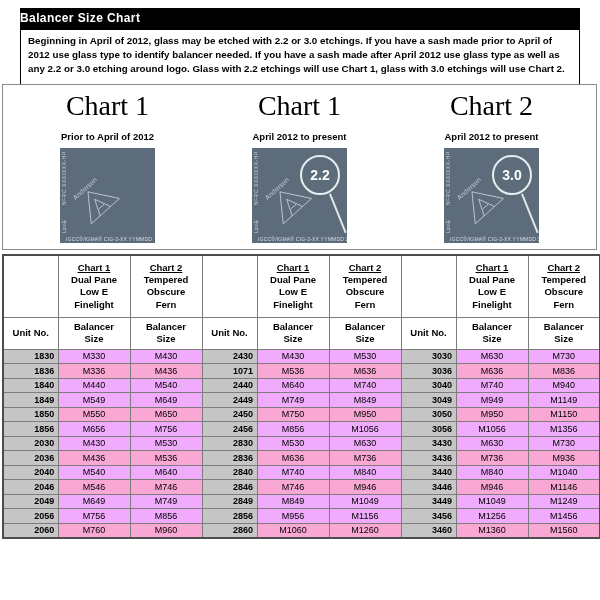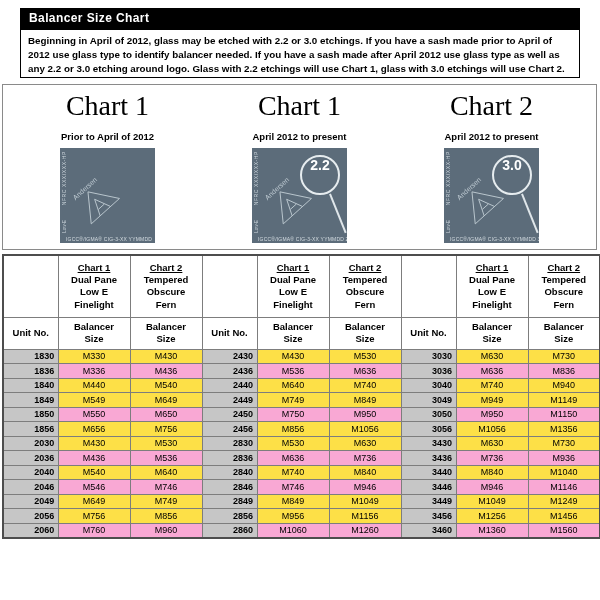--- a/index.html
+++ b/index.html
@@ -1,64 +1,64 @@
 <!DOCTYPE html>
 <html><head>
 <meta charset="utf-8">
 <style>
   html,body{margin:0;padding:0;background:#ffffff;width:600px;height:600px;overflow:hidden;
     font-family:"Liberation Sans",sans-serif;color:#000;}
   .page{position:relative;width:600px;height:600px;background:#fff;}
 
   
   .titlebar{position:absolute;left:20px;top:8px;width:560px;height:21px;background:#000;
-    color:#fff;font-weight:bold;font-size:12px;line-height:21px;padding-left:9px;
+    color:#fff;font-weight:bold;font-size:12px;line-height:21px;
     box-sizing:border-box;letter-spacing:.4px;}
 
   
   .intro{position:absolute;left:20px;top:29px;width:560px;box-sizing:border-box;
-    border:1px solid #000;padding:4px 7px 1px 7px;font-size:9.8px;font-weight:bold;
+    border:1px solid #000;padding:4px 7px 8px 7px;font-size:9.8px;font-weight:bold;
     line-height:1.42;}
 
   
   .chartsbox{position:absolute;left:2px;top:84px;width:595px;height:166px;box-sizing:border-box;
     border:1px solid #8a8a8a;display:flex;justify-content:center;gap:42px;padding-top:6px;}
   .chart-fig{width:150px;text-align:center;}
   .chart-title{font-family:"Liberation Serif",serif;font-size:28px;line-height:30px;}
   .chart-sub{font-size:9.5px;font-weight:bold;margin-top:10px;}
   .glass{position:relative;width:95px;height:95px;margin:6px auto 0 auto;background:#5c6c7a;
     overflow:hidden;}
   .nfrc{position:absolute;left:1px;top:3px;writing-mode:vertical-rl;transform:rotate(180deg);
     font-size:5px;color:#cfd8de;letter-spacing:.6px;}
   .lowe{position:absolute;left:2px;bottom:10px;writing-mode:vertical-rl;transform:rotate(180deg);
     font-size:4.5px;color:#cfd8de;}
   .logo{position:absolute;left:9px;top:26px;}
   .etchline{position:absolute;left:6px;bottom:1px;font-size:5px;color:#d5dde2;letter-spacing:.2px;
     white-space:nowrap;}
   .lens{position:absolute;top:7px;right:7px;width:40px;height:40px;border:2.5px solid #e6ecef;
-    border-radius:50%;box-sizing:border-box;display:flex;justify-content:center;
+    border-radius:50%;box-sizing:border-box;display:flex;align-items:center;justify-content:center;
     color:#fff;font-weight:bold;font-size:14px;}
   .lens-handle{position:absolute;top:46px;right:17px;width:1.5px;height:42px;background:#dfe6ea;
     transform:rotate(-22deg);transform-origin:top center;}
 
   
   .tablewrap{position:absolute;left:2px;top:254px;width:596px;}
   table{border-collapse:collapse;table-layout:fixed;width:595px;font-size:9px;}
   col.c-unit{width:55px;} col.c-val{width:72px;}
   th,td{border:1px solid #7d7d7d;text-align:center;vertical-align:middle;padding:1px 2px;
     box-sizing:border-box;overflow:hidden;}
   table{border:2px solid #4d4d4d;}
   thead th{font-weight:bold;background:#fff;}
   .gh{height:62px;font-size:9.5px;line-height:1.3;}
   .gh .gh-chart{text-decoration:underline;}
   .gh .gh-rest{white-space:pre-line;font-weight:bold;}
   .h2{height:32px;white-space:pre-line;font-size:9.5px;line-height:1.3;}
   tbody td{height:14.5px;font-size:9px;}
   tbody td.unit{font-weight:bold;background:#c6c6c6;padding-left:29px;}
-  tbody tr.stripe td.val{background:#fde047;}
+  tbody tr.stripe td.val{background:#f0abfc;}
   tbody tr:not(.stripe) td.val{background:#f9a8d4;}
 </style>
 </head>
 <body>
 
 <div class="page">
 
   <div class="titlebar">Balancer Size Chart</div>
 
   <div class="intro">Beginning in April of 2012, glass may be etched with 2.2 or 3.0 etchings.  If you have a sash made prior to April of 2012 use glass type to identify balancer needed.  If you have a sash made after April 2012 use glass type as well as any 2.2 or 3.0 etching around logo. Glass with 2.2 etchings will use Chart 1, glass with 3.0 etchings will use Chart 2.</div>
@@ -208,21 +208,21 @@
             <td class="val">M430</td>
             <td class="val">M530</td>
             <td class="unit">3030</td>
             <td class="val">M630</td>
             <td class="val">M730</td>
           </tr>
           <tr>
             <td class="unit">1836</td>
             <td class="val">M336</td>
             <td class="val">M436</td>
-            <td class="unit">2436</td>
+            <td class="unit">1071</td>
             <td class="val">M536</td>
             <td class="val">M636</td>
             <td class="unit">3036</td>
             <td class="val">M636</td>
             <td class="val">M836</td>
           </tr>
           <tr class="stripe">
             <td class="unit">1840</td>
             <td class="val">M440</td>
             <td class="val">M540</td>

